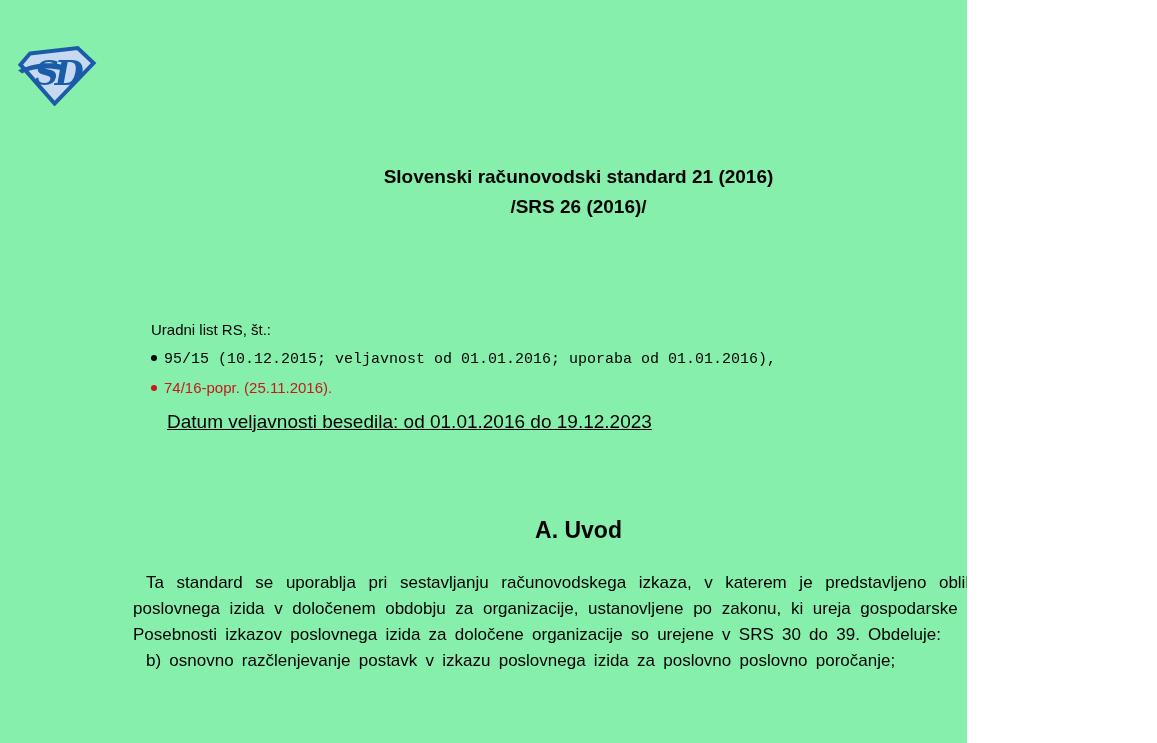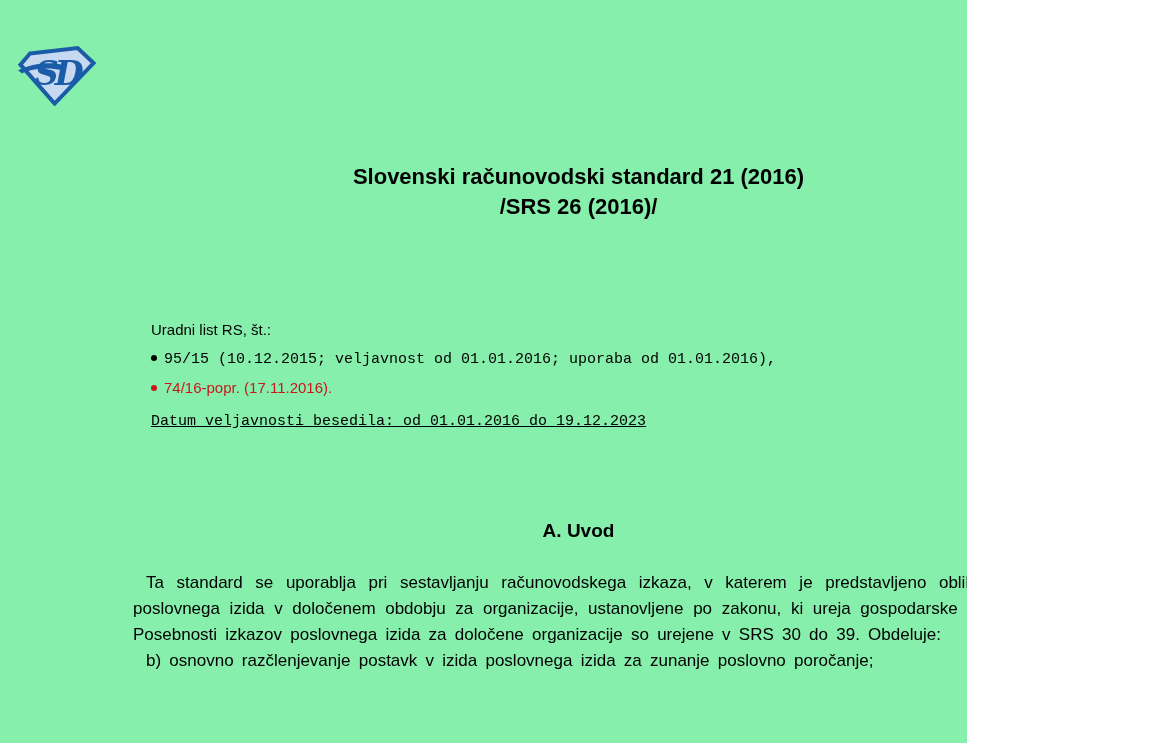--- a/index.html
+++ b/index.html
@@ -29,21 +29,21 @@
     top: 0;
     width: 891px;
   }
   .title-block {
     position: absolute;
     top: 162px;
     left: 0;
     width: 891px;
     text-align: center;
     font-weight: bold;
-    font-size: 22px;
+    font-size: 19px;
     line-height: 30px;
   }
   .gazette-block {
     position: absolute;
     top: 316px;
     left: 18px;
     width: 860px;
     font-size: 15px;
     line-height: 28px;
   }
@@ -53,36 +53,35 @@
     width: 6px;
     height: 6px;
     border-radius: 50%;
     background: #000000;
     margin-right: 7px;
     vertical-align: 2px;
   }
   .validity-block {
     position: absolute;
     top: 408px;
-    left: 18px;
+    left: 34px;
     width: 860px;
-    font-size: 15px;
+    font-size: 19px;
     line-height: 27px;
-    font-family: Liberation Mono, monospace;
   }
   .validity-line { text-decoration: underline; white-space: nowrap; }
   .validity-line.bold { font-weight: bold; }
   .section-heading {
     position: absolute;
     top: 517px;
     left: 0;
     width: 891px;
     text-align: center;
     font-weight: bold;
-    font-size: 19px;
+    font-size: 23px;
     line-height: 27px;
   }
   .bodytext {
     position: absolute;
     top: 570px;
     left: 0;
     width: 891px;
     font-size: 17px;
     line-height: 26px;
     text-align: justify;
@@ -110,29 +109,29 @@
       <div>Slovenski računovodski standard 21 (2016)</div>
       <div>/SRS 26 (2016)/</div>
     </div>
 
     <div class="gazette-block">
       <div class="gazette-label">Uradni list RS, št.:</div>
       <div class="gazette-item">
         <span class="bullet" style="background: rgb(0, 0, 0);"></span><span style="color: rgb(0, 0, 0); font-family: Liberation Mono, monospace;">95/15 (10.12.2015; veljavnost od 01.01.2016; uporaba od 01.01.2016),</span>
       </div>
       <div class="gazette-item">
-        <span class="bullet" style="background: rgb(200, 24, 28);"></span><span style="color: rgb(200, 24, 28);">74/16-popr. (17.11.2016).</span>
+        <span class="bullet" style="background: rgb(200, 24, 28);"></span><span style="color: rgb(200, 24, 28);">74/16-popr. (25.11.2016).</span>
       </div>
     </div>
 
     <div class="validity-block">
       <div class="validity-line">Datum veljavnosti besedila: od 01.01.2016 do 19.12.2023</div>
     </div>
 
     <div class="section-heading">A. Uvod</div>
 
     <div class="bodytext">
       <p>Ta standard se uporablja pri sestavljanju računovodskega izkaza, v katerem je predstavljeno oblikovanje poslovnega izida v določenem obdobju za organizacije, ustanovljene po zakonu, ki ureja gospodarske družbe. Posebnosti izkazov poslovnega izida za določene organizacije so urejene v SRS 30 do 39. Obdeluje:</p>
-      <p>b) osnovno razčlenjevanje postavk v izida poslovnega izida za zunanje poslovno poročanje;</p>
+      <p>b) osnovno razčlenjevanje postavk v izkazu poslovnega izida za poslovno poslovno poročanje;</p>
     </div>
 
   </div>
 </div>
 
 </body></html>

